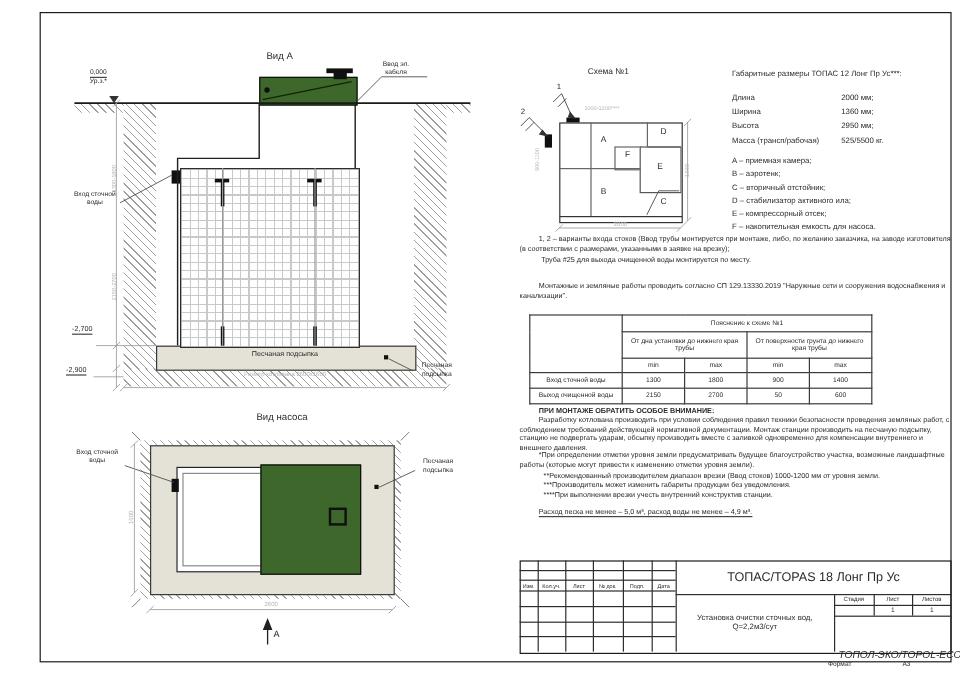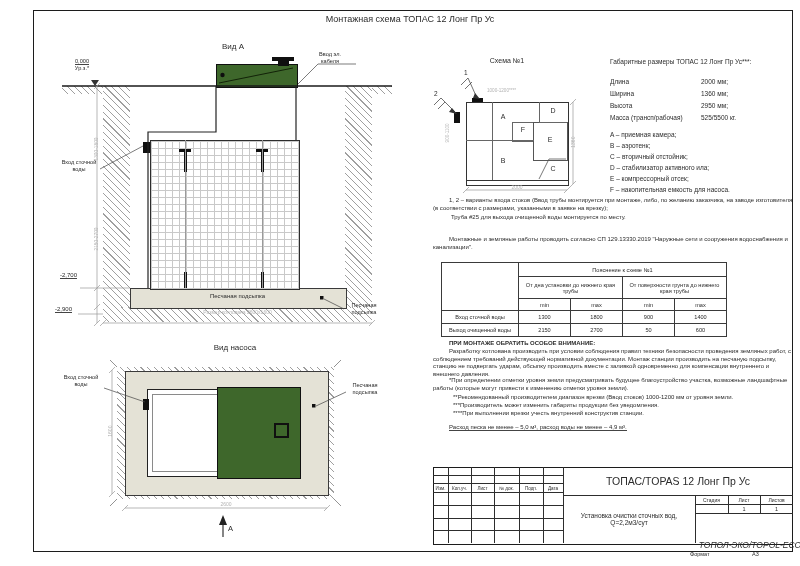--- a/index.html
+++ b/index.html
@@ -22,21 +22,20 @@
   table.exp td{border:1px solid #3a3a3a;font-size:5.6px;text-align:center;padding:0;color:#2b2b2b;}
   .tb-cell{position:absolute;display:flex;align-items:center;justify-content:center;z-index:4;}
 </style>
 </head>
 <body>
 
 <div id="sheet">
 
   <div class="abs" style="left:33px;top:10px;width:758px;height:540px;border:1.5px solid #1c1c1c;z-index:2;"></div>
 
-  <div class="txt ctr" style="left:250px;top:14px;width:320px;font-size:9px;">Монтажная схема ТОПАС 12 Лонг Пр Ус</div>
 
   <div class="txt ctr" style="left:203px;top:42px;width:60px;font-size:8px;">Вид А</div>
 
   <div class="hatch" style="left:62px;top:86px;width:41px;height:8px;"></div>
   <div class="hatch" style="left:372px;top:86px;width:20px;height:8px;"></div>
   <div class="hatch" style="left:103px;top:86px;width:27px;height:222px;"></div>
   <div class="hatch" style="left:345px;top:86px;width:27px;height:222px;"></div>
   <div class="hatch" style="left:103px;top:307px;width:269px;height:15px;"></div>
 
   <div class="fill" style="left:130px;top:288px;width:215px;height:19px;background:#e4e2d6;border:1px solid #3a3a3a;"></div>
@@ -199,21 +198,21 @@
   <div class="line" style="left:433px;top:518px;width:130px;height:1px;"></div>
   <div class="line" style="left:433px;top:530px;width:130px;height:1px;"></div>
 
   <div class="tb-cell" style="left:433px;top:484px;width:15px;height:8px;font-size:4.6px;">Изм.</div>
   <div class="tb-cell" style="left:448px;top:484px;width:23px;height:8px;font-size:4.6px;">Кол.уч.</div>
   <div class="tb-cell" style="left:471px;top:484px;width:23px;height:8px;font-size:4.6px;">Лист</div>
   <div class="tb-cell" style="left:494px;top:484px;width:25px;height:8px;font-size:4.6px;">№ док.</div>
   <div class="tb-cell" style="left:519px;top:484px;width:24px;height:8px;font-size:4.6px;">Подп.</div>
   <div class="tb-cell" style="left:543px;top:484px;width:20px;height:8px;font-size:4.6px;">Дата</div>
 
-  <div class="tb-cell" style="left:563px;top:467px;width:230px;height:28px;font-size:10.5px;">ТОПАС/TOPAS 12 Лонг Пр Ус</div>
+  <div class="tb-cell" style="left:563px;top:467px;width:230px;height:28px;font-size:10.5px;">ТОПАС/TOPAS 18 Лонг Пр Ус</div>
   <div class="line" style="left:563px;top:495px;width:230px;height:1px;"></div>
   <div class="abs" style="left:563px;top:495px;width:132px;height:48px;display:flex;flex-direction:column;align-items:center;justify-content:center;font-size:6.5px;z-index:4;">
     <span>Установка очистки сточных вод,</span>
     <span>Q=2,2м3/сут</span>
   </div>
   <div class="line" style="left:695px;top:495px;width:1px;height:48px;"></div>
   <div class="line" style="left:728px;top:495px;width:1px;height:18px;"></div>
   <div class="line" style="left:760px;top:495px;width:1px;height:18px;"></div>
   <div class="line" style="left:695px;top:504px;width:98px;height:1px;"></div>
   <div class="line" style="left:695px;top:513px;width:98px;height:1px;"></div>

